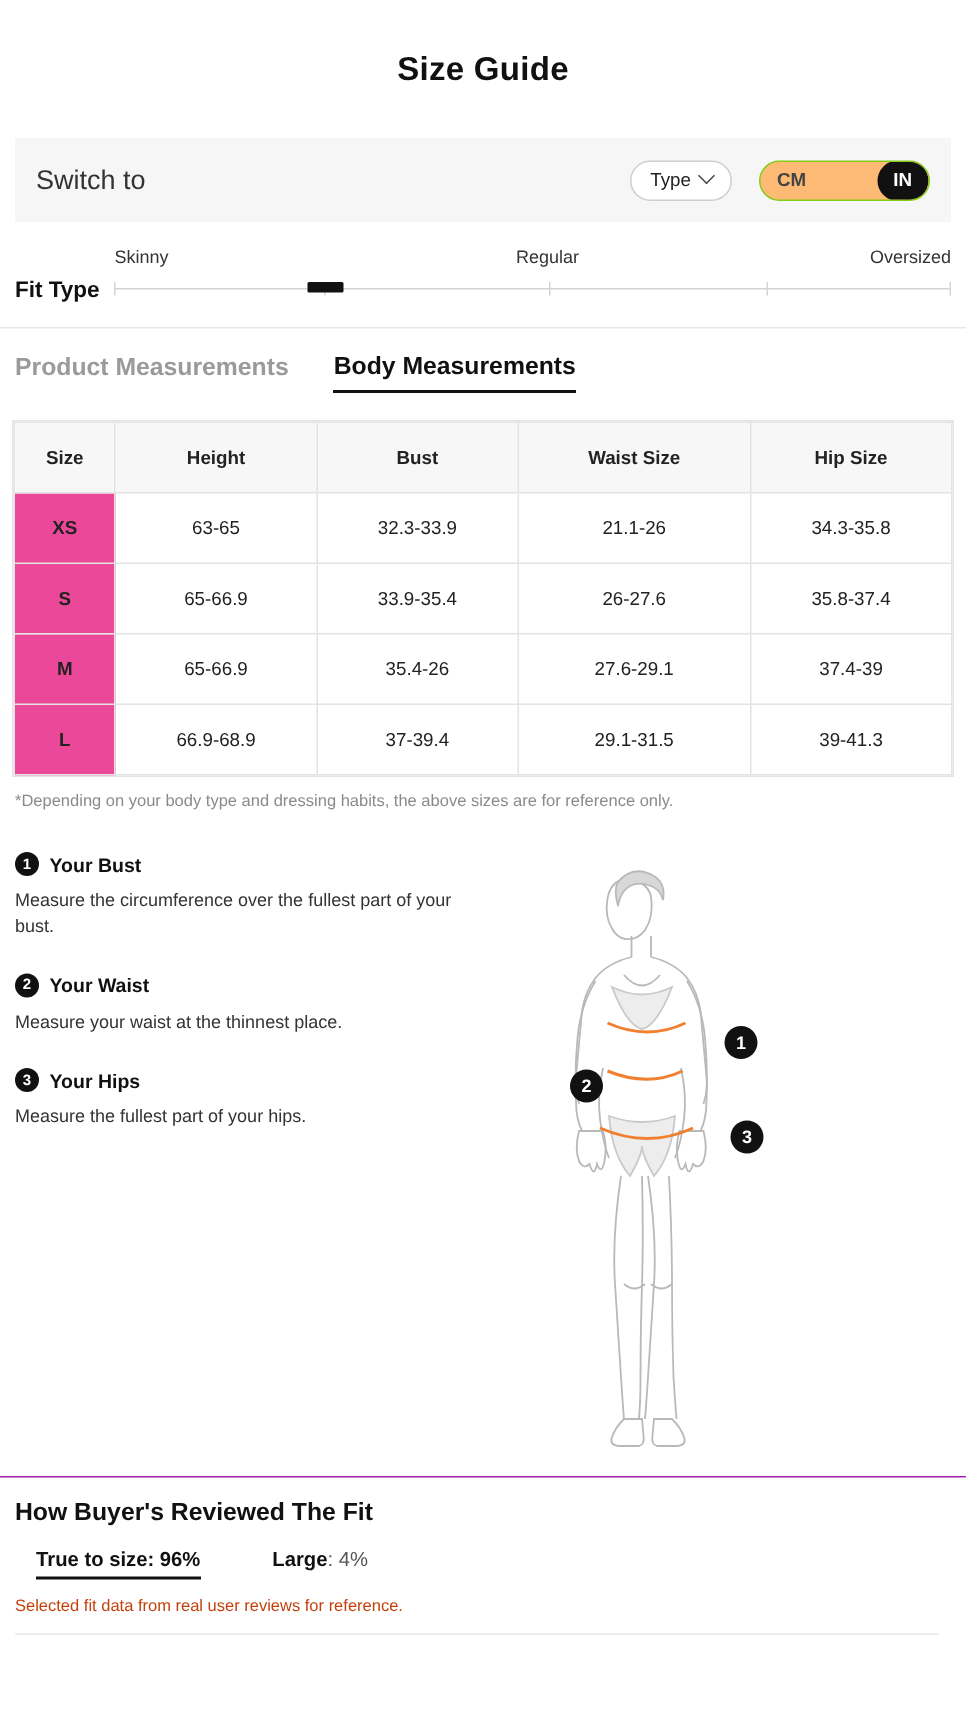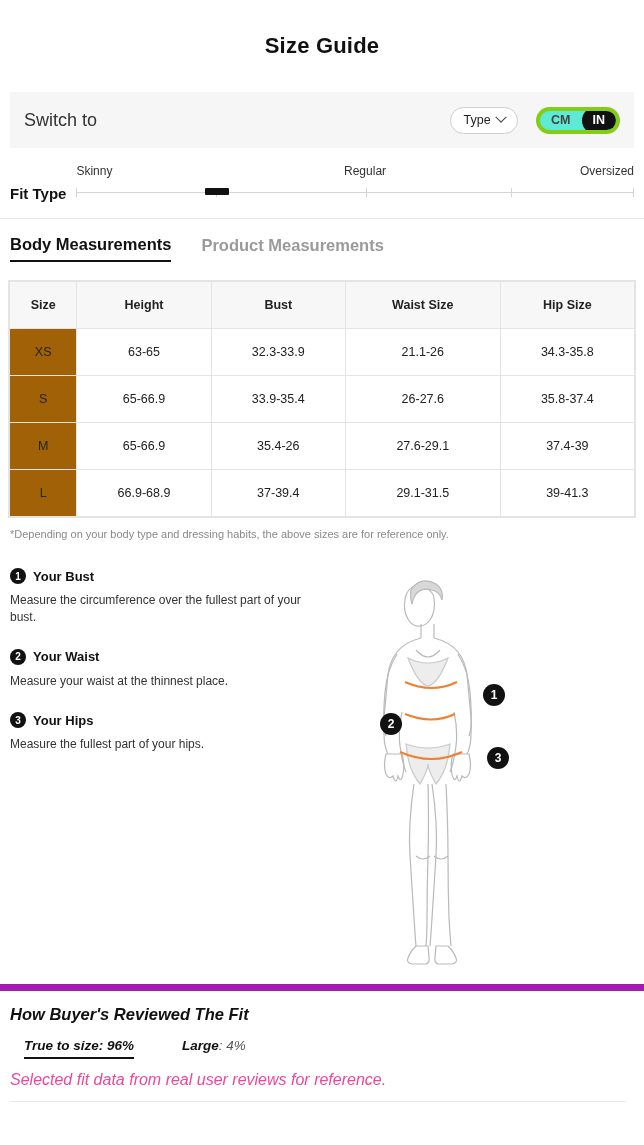--- a/index.html
+++ b/index.html
@@ -69,27 +69,28 @@
     min-width: 68px;
     justify-content: center;
   }
   .chev {
     width: 8px; height: 8px;
     border-right: 1.4px solid #444;
     border-bottom: 1.4px solid #444;
     transform: rotate(45deg) translate(-2px,-2px);
   }
   .unit-toggle {
-    border: 4px solid #84cc16;
+    border: 1px solid #84cc16;
     border-radius: 16px;
-    background: #5eead4;
+    background: #fdba74;
     height: 27px;
     display: flex;
     align-items: center;
     overflow: hidden;
+    gap: 36px;
   }
   .unit-opt {
     font-size: 12.5px;
     font-weight: bold;
     padding: 0 11px;
     height: 27px;
     display: flex;
     align-items: center;
     color: #444;
   }
@@ -185,22 +186,22 @@
     font-size: 12.5px;
     height: 47px;
     color: #222;
   }
   table.size-table th {
     background: #f7f7f7;
     font-weight: bold;
     font-size: 12.5px;
   }
   table.size-table td.size-col {
-    font-weight: normal;
-    background: #a16207;
+    font-weight: bold;
+    background: #ec4899;
   }
   .table-note {
     font-size: 11px;
     color: #8a8a8a;
     padding: 10px 10px 14px 10px;
   }
   
   .measure-head {
     border-top: 1px solid #e8e8e8;
     border-bottom: 1px solid #e8e8e8;
@@ -273,23 +274,22 @@
     background: #111;
     color: #fff;
     font-size: 12px;
     font-weight: bold;
     display: flex;
     align-items: center;
     justify-content: center;
   }
   
   .reviews {
-    border-top: 7px solid #a21caf;
+    border-top: 1px solid #a21caf;
     padding: 14px 18px 0 10px;
-    font-style: italic;
   }
   .reviews-title {
     font-size: 16.5px;
     font-weight: bold;
     color: #111;
     margin-bottom: 14px;
   }
   .review-stats {
     display: flex;
     align-items: baseline;
@@ -303,22 +303,22 @@
     border-bottom: 2px solid #111;
     padding-bottom: 4px;
     margin-left: 14px;
   }
   .stat-secondary {
     font-size: 13.5px;
     color: #555;
   }
   .stat-secondary b { color: #111; }
   .reviews-note {
-    font-size: 16px;
-    color: #ec4899;
+    font-size: 11px;
+    color: #c2410c;
     padding-bottom: 12px;
     border-bottom: 1px solid #e8e8e8;
   }
 </style>
 </head>
 <body>
 
 <div class="page">
 
   <div class="header">
@@ -351,22 +351,22 @@
       <div class="fit-notch" style="left:0;"></div>
       <div class="fit-notch" style="left:25%;"></div>
       <div class="fit-notch" style="left:52%;"></div>
       <div class="fit-notch" style="left:78%;"></div>
       <div class="fit-notch" style="right:0;"></div>
       <div class="fit-thumb" style="left:23%;"></div>
     </div>
   </div>
 
   <div class="tabs">
+    <div class="tab">Product Measurements</div>
     <div class="tab active">Body Measurements</div>
-    <div class="tab">Product Measurements</div>
   </div>
 
   <div class="table-wrap">
     <table class="size-table">
       <thead>
         <tr>
           <th>Size</th>
           <th>Height</th>
           <th>Bust</th>
           <th>Waist Size</th>

